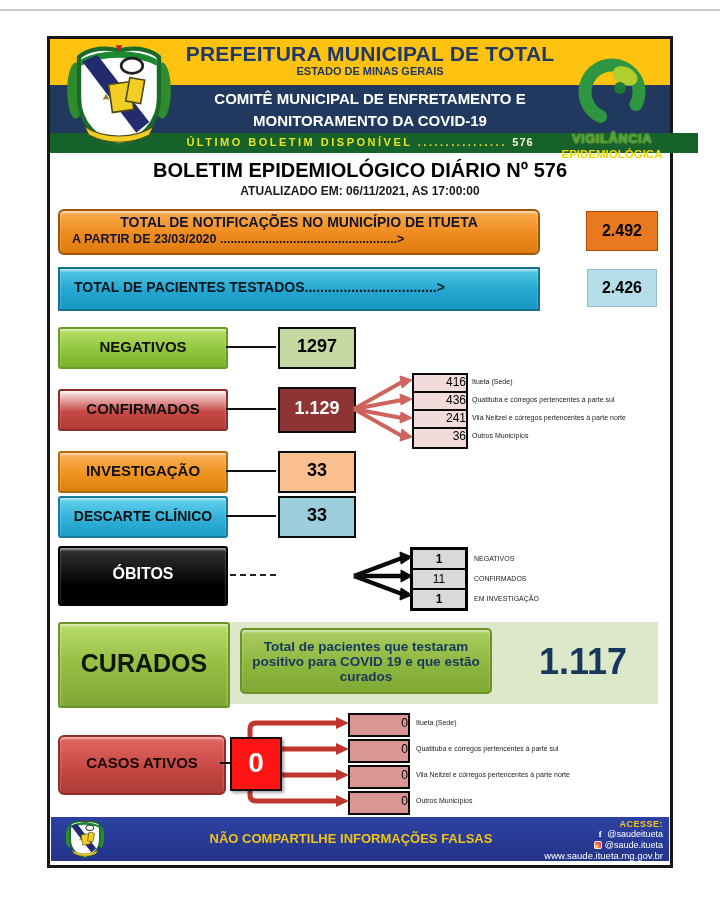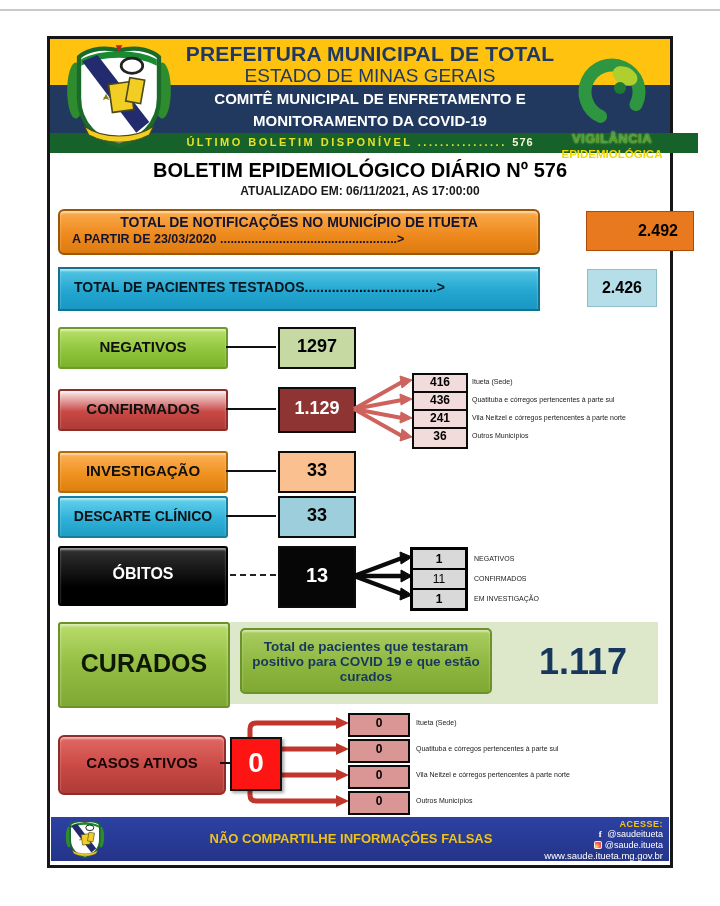--- a/index.html
+++ b/index.html
@@ -12,21 +12,21 @@
     position:absolute;left:47px;top:36px;width:620px;height:826px;
     border:3px solid #161616;background:#ffffff;
   }
   
   .band-yellow{position:absolute;left:0;top:0;width:620px;height:46px;background:#FFC20E;}
   .band-blue{position:absolute;left:0;top:46px;width:620px;height:48px;background:#21395E;}
   .band-green{position:absolute;left:0;top:94px;width:648px;height:20px;background:#17612B;}
   .hdr-title1{position:absolute;left:130px;top:3px;width:380px;text-align:center;
     font-size:21px;font-weight:bold;color:#1F3864;letter-spacing:.2px;}
   .hdr-title2{position:absolute;left:130px;top:26px;width:380px;text-align:center;
-    font-size:19px;font-weight:normal;color:#1F3864;}
+    font-size:11px;font-weight:bold;color:#1F3864;}
   .hdr-com1{position:absolute;left:120px;top:51px;width:400px;text-align:center;
     font-size:15px;font-weight:bold;color:#ffffff;}
   .hdr-com2{position:absolute;left:120px;top:73px;width:400px;text-align:center;
     font-size:15px;font-weight:bold;color:#ffffff;}
   .band-green .txt{position:absolute;left:0;top:3px;width:620px;text-align:center;
     font-size:11px;font-weight:bold;color:#E7E324;letter-spacing:2.5px;}
   .band-green .num{letter-spacing:1px;color:#F8F8D0;}
   .crest{position:absolute;left:10px;top:3px;width:118px;height:108px;}
   .viglogo{position:absolute;right:3px;top:13px;width:110px;height:112px;text-align:center;text-decoration:underline;}
   .viglogo .t1{position:absolute;left:0;bottom:18px;width:110px;font-size:13px;font-weight:bold;
@@ -38,21 +38,21 @@
   .bsub{position:absolute;left:0;top:145px;width:620px;text-align:center;
     font-size:12px;font-weight:bold;color:#1a1a1a;}
   
   .bar-orange{position:absolute;left:8px;top:170px;width:478px;height:42px;border-radius:6px;
     border:2px solid #9C5704;background:linear-gradient(#FAAC4E,#EE8A1E 55%,#DE7B10);
     box-shadow:inset 0 2px 2px rgba(255,255,255,.55);}
   .bar-orange .l1{position:absolute;left:0;top:3px;width:100%;text-align:center;
     font-size:14px;font-weight:bold;color:#14142E;}
   .bar-orange .l2{position:absolute;left:12px;top:21px;font-size:12.5px;font-weight:bold;color:#14142E;}
   .val-orange{position:absolute;left:536px;top:172px;width:70px;height:38px;background:#E8791E;
-    border:1px solid #B04A08;text-align:center;line-height:38px;font-size:16px;font-weight:bold;color:#000;padding-left:36px;}
+    border:1px solid #B04A08;text-align:center;line-height:38px;font-size:16px;font-weight:bold;color:#000;}
   .bar-blue{position:absolute;left:8px;top:228px;width:478px;height:40px;border-radius:0;
     border:2px solid #14718F;background:linear-gradient(#55C6E5,#23A6D0 55%,#1897C2);
     box-shadow:inset 0 2px 2px rgba(255,255,255,.55);}
   .bar-blue .l1{position:absolute;left:14px;top:10px;font-size:14px;font-weight:bold;color:#06161E;}
   .val-blue{position:absolute;left:537px;top:230px;width:68px;height:36px;background:#B5DEE9;
     border:1px solid #8FBECB;text-align:center;line-height:36px;font-size:16px;font-weight:bold;color:#000;}
   
   .lbl{position:absolute;left:8px;width:166px;height:38px;border-radius:3px;text-align:center;
     line-height:36px;font-size:15px;font-weight:bold;color:#101010;
     box-shadow:inset 0 2px 2px rgba(255,255,255,.5);}
@@ -61,21 +61,21 @@
   .lbl-orangeb{background:linear-gradient(#FBB25C,#F0921F 55%,#DD800E);border:2px solid #B56A0A;}
   .lbl-cyan{background:linear-gradient(#66D2EC,#2FB1D9 55%,#1F9DC4);border:2px solid #177D9E;}
   .lbl-black{background:linear-gradient(#333,#000 70%);border:2px solid #000;color:#fff;}
   .connector{position:absolute;height:0;border-top:2px solid #111;}
   .connector.dashed{border-top:2px dashed #222;}
   .valbox{position:absolute;left:228px;width:74px;height:38px;border:2px solid #0c0c0c;
     text-align:center;line-height:34px;font-size:18px;font-weight:bold;color:#000;}
   
   .mini-row{position:absolute;height:18px;}
   .mini-box{position:absolute;left:0;top:0;width:52px;height:18px;border:2px solid #0b0b0b;
-    text-align:center;line-height:15px;font-size:12px;font-weight:bold;color:#000;}
+    text-align:right;line-height:15px;font-size:12px;font-weight:normal;color:#000;}
   .mini-pink{background:#F2DCDB;}
   .mini-rose{background:#DA9694;}
   .mini-lab{position:absolute;left:60px;top:0;height:18px;line-height:18px;
     font-size:7px;color:#1a1a1a;white-space:nowrap;}
   .arrow-svg{position:absolute;}
   
   .cur-label{position:absolute;left:8px;top:583px;width:168px;height:82px;border-radius:3px;
     background:linear-gradient(#B9DD6B,#93BD43 50%,#7EA833);border:2px solid #6C9228;
     text-align:center;line-height:78px;font-size:25px;font-weight:bold;color:#0E1703;
     box-shadow:inset 0 2px 3px rgba(255,255,255,.55);}
@@ -223,21 +223,20 @@
   <div class="lbl lbl-orangeb" style="top:412px">INVESTIGAÇÃO</div>
   <div class="connector" style="left:176px;top:431px;width:50px"></div>
   <div class="valbox" style="top:412px;background:#FAC090">33</div>
 
   <div class="lbl lbl-cyan" style="top:457px;font-size:14px">DESCARTE CLÍNICO</div>
   <div class="connector" style="left:176px;top:476px;width:50px"></div>
   <div class="valbox" style="top:457px;background:#9DCEDC">33</div>
 
   <div class="lbl lbl-black" style="top:507px;height:56px;line-height:52px;font-size:16px">ÓBITOS</div>
   <div class="connector dashed" style="left:180px;top:535px;width:46px"></div>
-  <div class="valbox" style="top:507px;height:58px;background:#060606;color:#fff;font-size:20px;line-height:54px">13</div>
 
   <svg class="arrow-svg" style="left:302px;top:509px" width="62" height="56">
     <g stroke="#0a0a0a" stroke-width="4.5" fill="#0a0a0a">
       <line x1="2" y1="28" x2="50" y2="10"></line>
         <polygon points="48,4 60,9 49,16" stroke-width="1"></polygon>
       <line x1="2" y1="28" x2="50" y2="28"></line>
         <polygon points="49,22 60,28 49,34" stroke-width="1"></polygon>
       <line x1="2" y1="28" x2="50" y2="46"></line>
         <polygon points="49,40 60,47 48,52" stroke-width="1"></polygon>
     </g>

